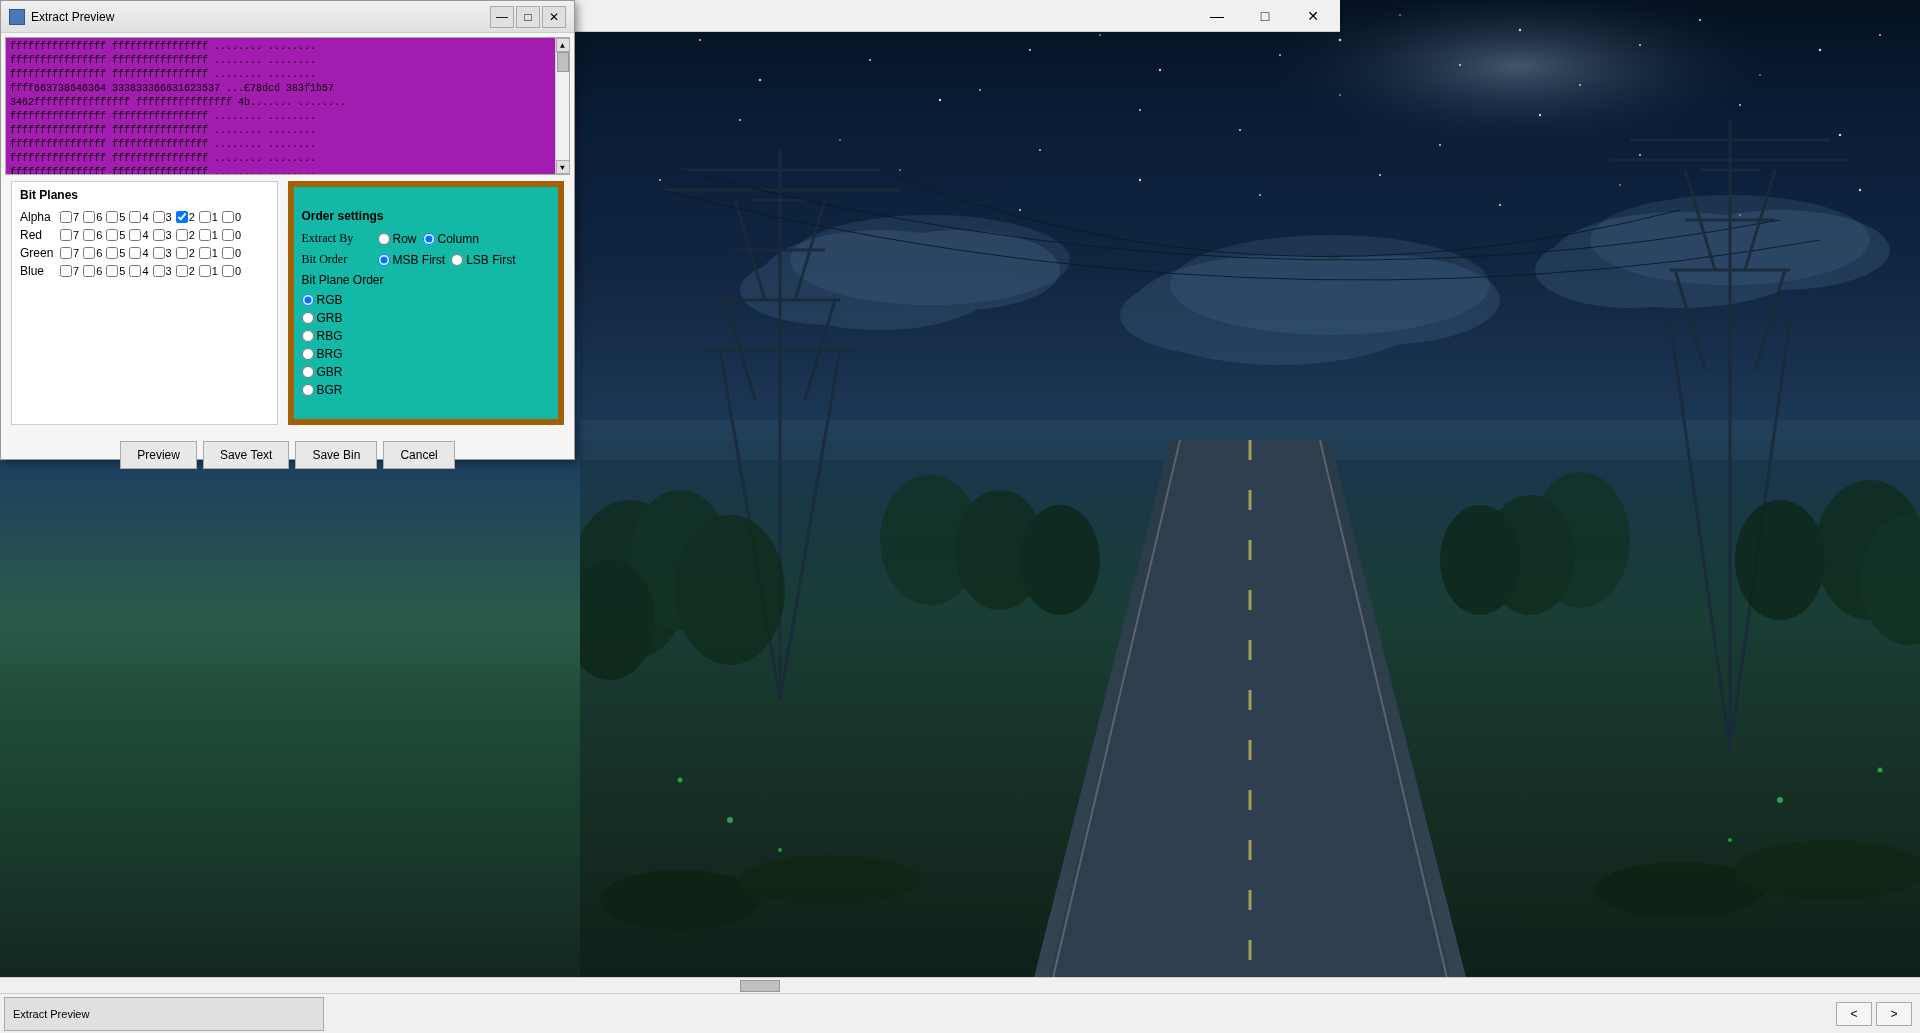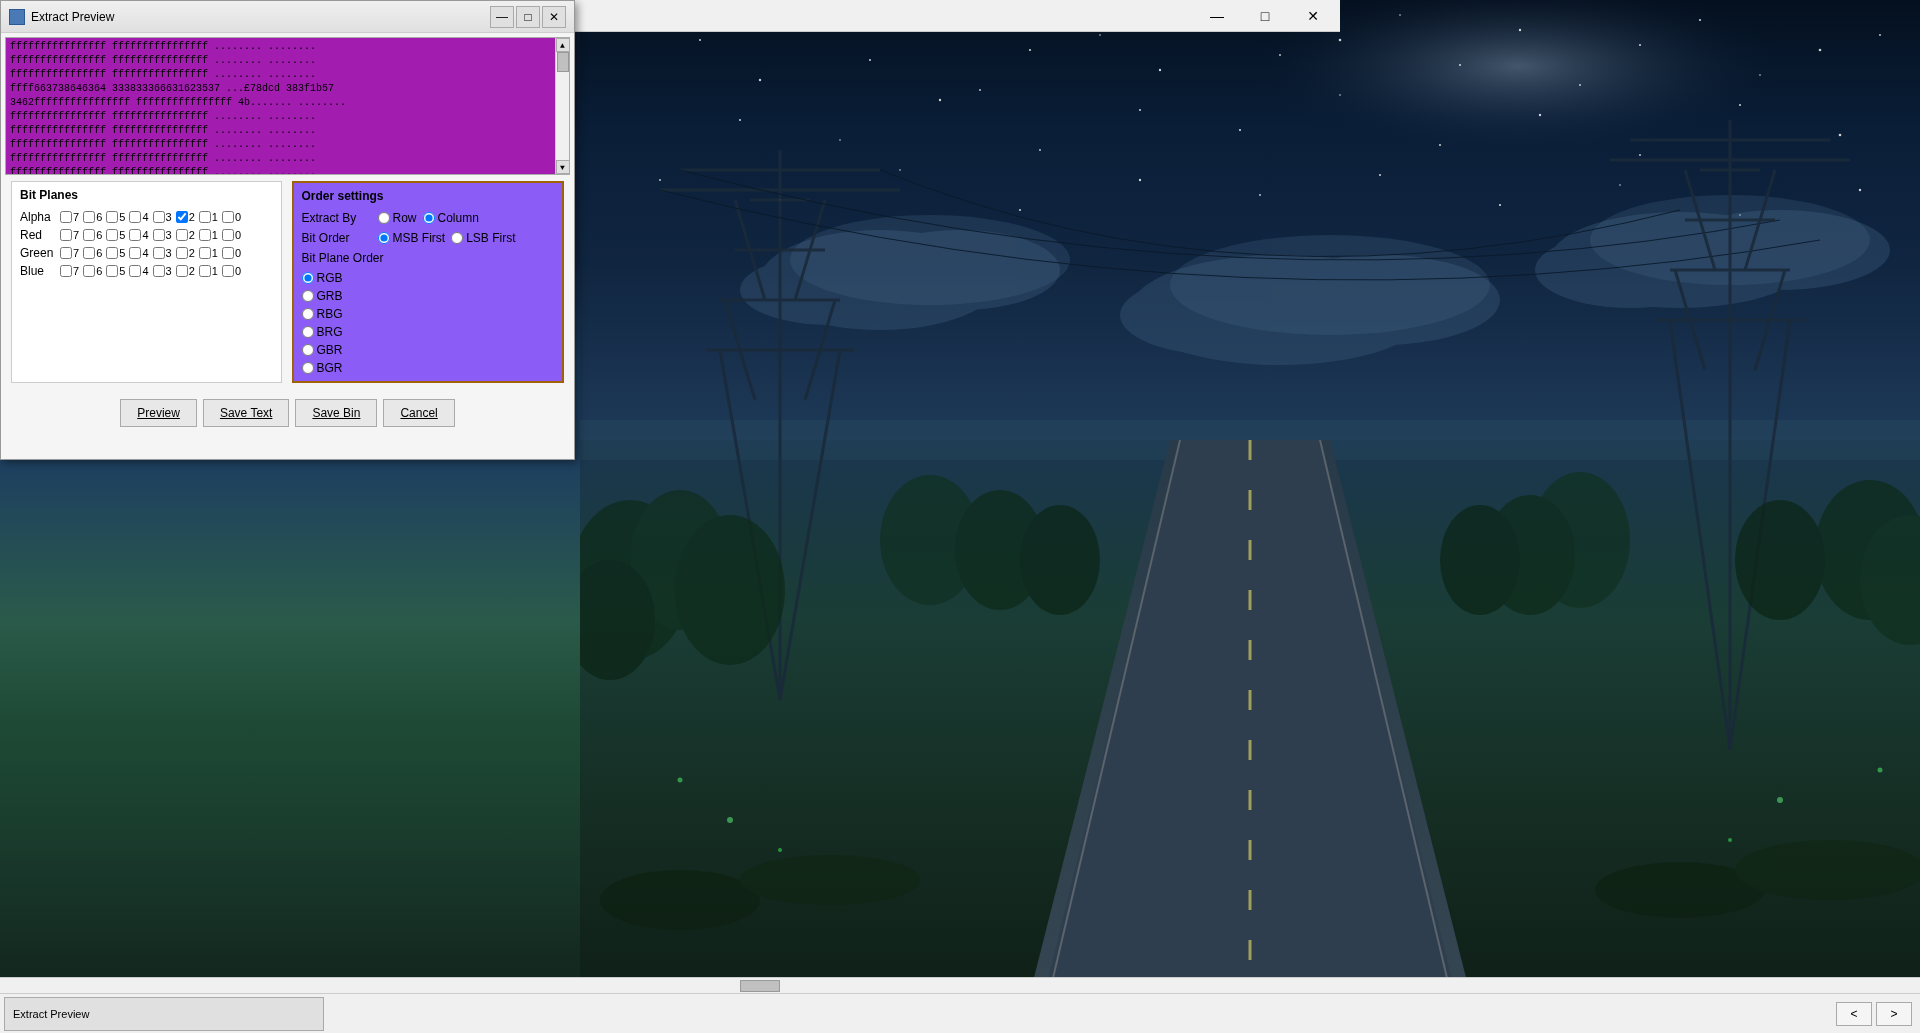--- a/index.html
+++ b/index.html
@@ -305,36 +305,37 @@
     }
 
     .bit-item label {
       font-size: 11px;
       color: #000;
     }
 
     
     .order-panel {
       flex: 1;
-      border: 2px solid #a16207;
-      background: #8b5cf6;
-      padding: 6px 8px;
+      border: 6px solid #a16207;
+      background: #14b8a6;
+      padding: 22px 8px;
     }
 
     .setting-row {
       display: flex;
       align-items: center;
       margin-bottom: 6px;
       gap: 6px;
     }
 
     .setting-label {
       font-size: 12px;
       color: #000;
       min-width: 70px;
+      font-family: Liberation Serif, serif;
     }
 
     .radio-option {
       display: flex;
       align-items: center;
       gap: 3px;
     }
 
     .radio-option input[type="radio"] {
       width: 12px;
@@ -376,21 +377,20 @@
       align-items: center;
       gap: 6px;
     }
 
     
     .dialog-buttons {
       display: flex;
       justify-content: center;
       gap: 6px;
       padding: 10px;
-      text-decoration: underline;
     }
 
     .action-btn {
       padding: 4px 16px;
       min-width: 70px;
       height: 28px;
       border: 1px solid #aaa;
       background: #e8e8e8;
       cursor: pointer;
       font-size: 12px;

